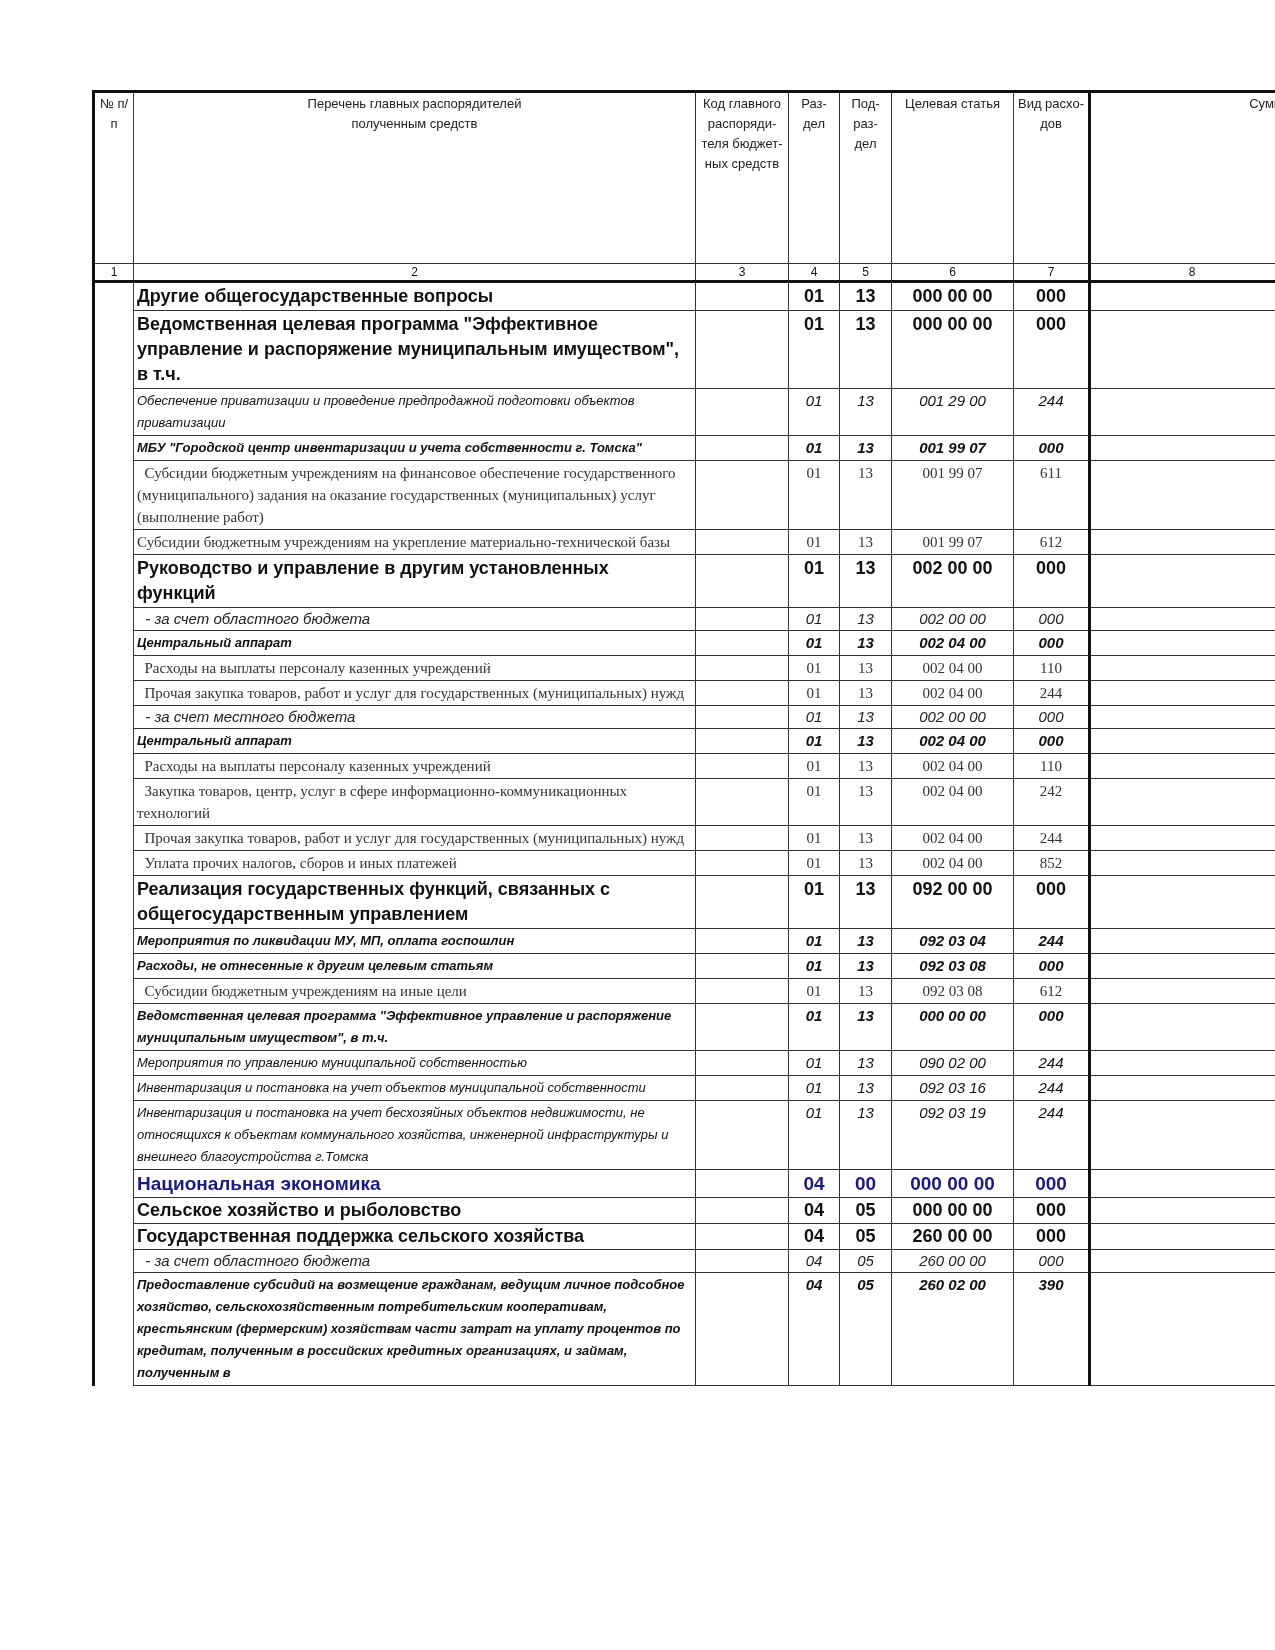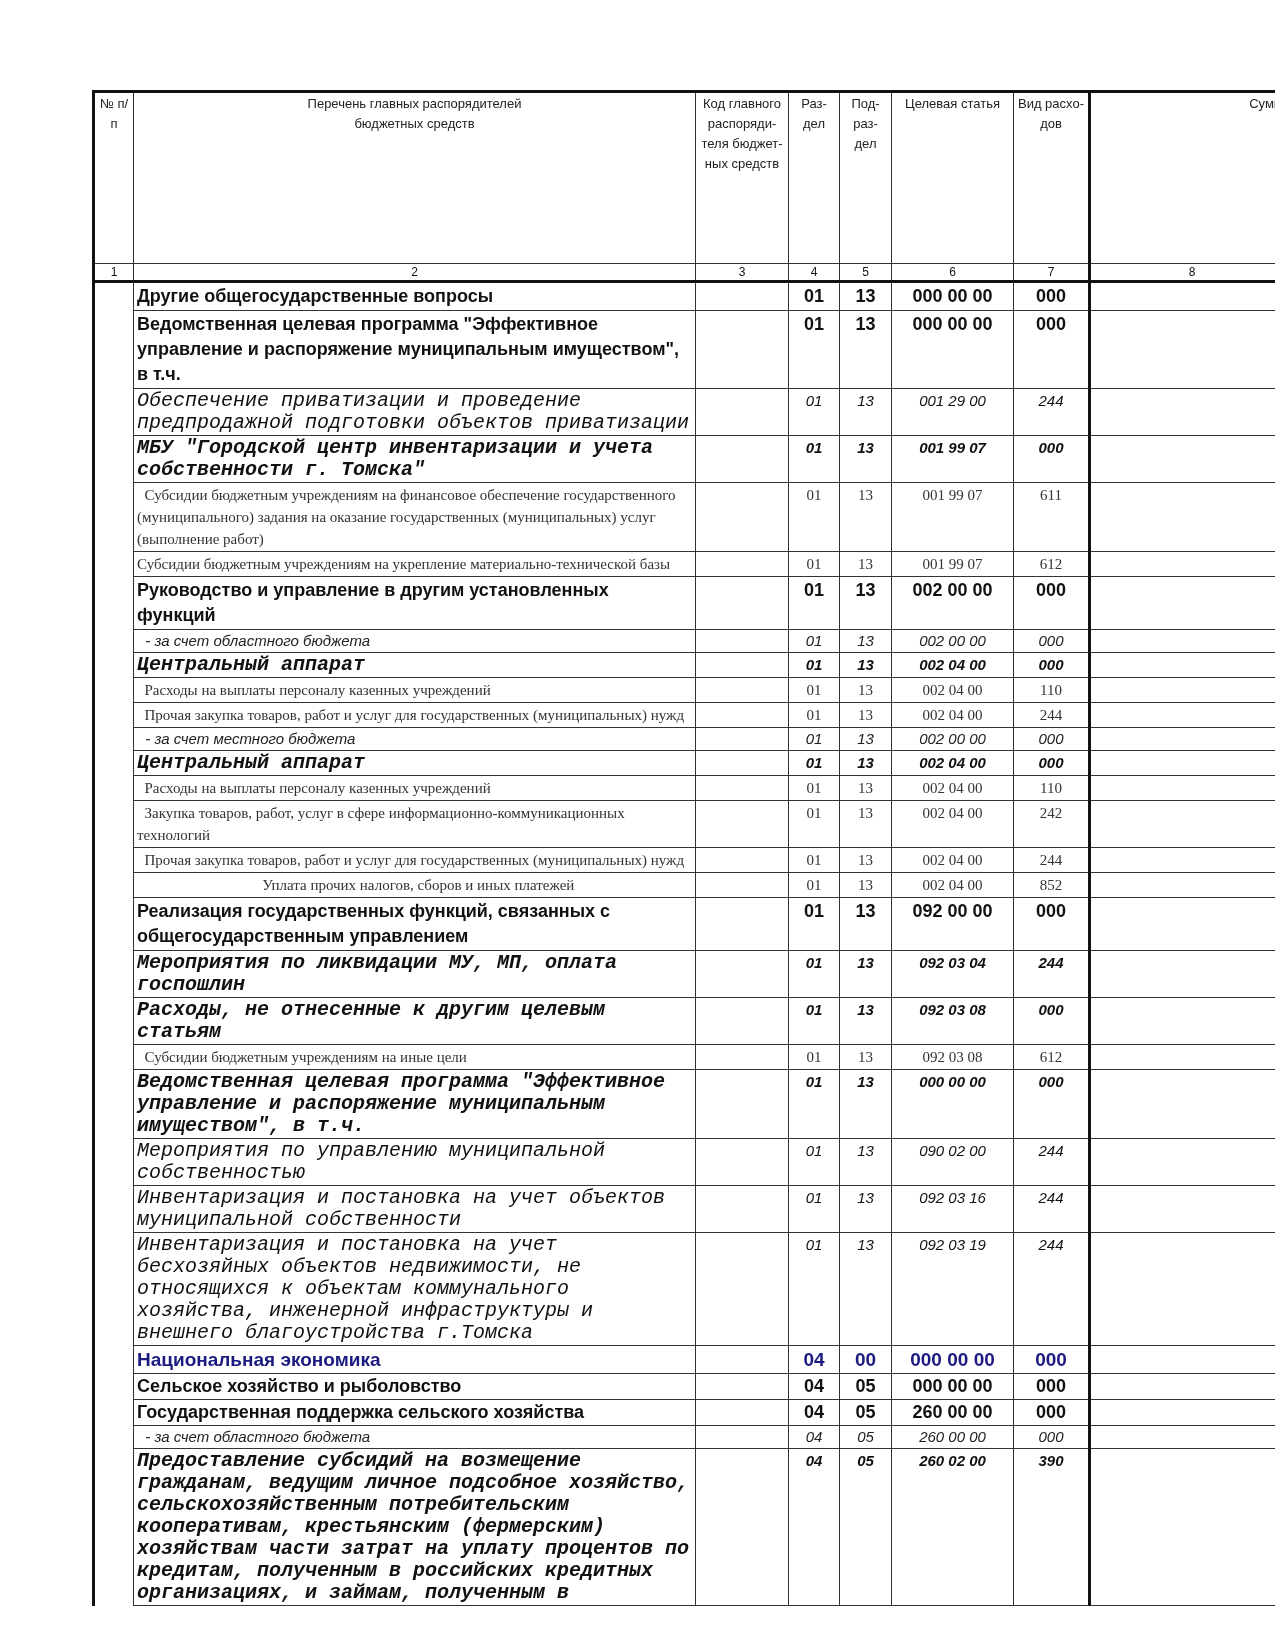--- a/index.html
+++ b/index.html
@@ -38,21 +38,21 @@
   .thick-r { border-right: 3px solid #111 !important; }
 
   td.num { text-align: center; white-space: nowrap; }
   td.name { text-align: left; }
 
   
   tr.h1 td { font-weight: bold; font-size: 18px; line-height: 25px; }
   tr.h1 td.name { text-decoration: none; }
   tr.bi td { font-weight: bold; font-style: italic; font-size: 15px; line-height: 22px; }
   tr.it td { font-style: italic; font-size: 15px; line-height: 22px; }
-  tr.it td.name, tr.bi td.name { font-size: 20px; font-family: Liberation Mono, monospace; }
+  tr.it td.name, tr.bi td.name { font-size: 13px; }
   tr.serif td { font-family: "Liberation Serif", serif; font-size: 15px; line-height: 22px; color: #333; }
   tr.serif td.num { font-size: 15px; }
   tr.sub td { font-style: italic; font-size: 15px; line-height: 20px; color: #222; }
   tr.blue td { font-weight: bold; font-size: 19px; line-height: 25px; color: #1a1a80; }
   tr.h2 td { font-weight: bold; font-size: 18px; line-height: 23px; }
   td.first { border-bottom: none !important; border-top: none !important; }
   td.sum { text-align: right; }
 </style>
 </head>
 <body>
@@ -67,21 +67,21 @@
       <col class="c5">
         <col class="c6">
         <col class="c7">
         <col class="c8">
     </colgroup>
     <thead>
       <tr class="head">
         <th class="thick-l">№ п/п</th>
         <th>
           <div>Перечень главных распорядителей</div>
-          <div>бюджетных средств</div>
+          <div>полученным средств</div>
         </th>
         <th>Код главного распоряди-теля бюджет-ных средств</th>
         <th>Раз-дел</th>
         <th>Под-раз-дел</th>
         <th>Целевая статья</th>
         <th class="thick-r">Вид расхо-дов</th>
         <th style="text-align:right;">Сумма</th>
       </tr>
       <tr class="nums">
         <td class="thick-l">1</td>
@@ -230,41 +230,41 @@
           <td class="name" style="white-space: pre-wrap;">  Расходы на выплаты персоналу казенных учреждений</td>
           <td class="num"></td>
           <td class="num">01</td>
           <td class="num">13</td>
           <td class="num">002 04 00</td>
           <td class="num thick-r">110</td>
           <td class="sum"></td>
         </tr>
         <tr class="serif">
           <td class="first thick-l"></td>
-          <td class="name" style="white-space: pre-wrap;">  Закупка товаров, работ, услуг в сфере информационно-коммуникационных технологий</td>
+          <td class="name" style="white-space: pre-wrap;">  Закупка товаров, центр, услуг в сфере информационно-коммуникационных технологий</td>
           <td class="num"></td>
           <td class="num">01</td>
           <td class="num">13</td>
           <td class="num">002 04 00</td>
           <td class="num thick-r">242</td>
           <td class="sum"></td>
         </tr>
         <tr class="serif">
           <td class="first thick-l"></td>
           <td class="name" style="white-space: pre-wrap;">  Прочая закупка товаров, работ и услуг для государственных (муниципальных) нужд</td>
           <td class="num"></td>
           <td class="num">01</td>
           <td class="num">13</td>
           <td class="num">002 04 00</td>
           <td class="num thick-r">244</td>
           <td class="sum"></td>
         </tr>
         <tr class="serif">
           <td class="first thick-l"></td>
-          <td class="name" style="white-space: pre-wrap; text-align: center;">  Уплата прочих налогов, сборов и иных платежей</td>
+          <td class="name" style="white-space: pre-wrap;">  Уплата прочих налогов, сборов и иных платежей</td>
           <td class="num"></td>
           <td class="num">01</td>
           <td class="num">13</td>
           <td class="num">002 04 00</td>
           <td class="num thick-r">852</td>
           <td class="sum"></td>
         </tr>
         <tr class="h1">
           <td class="first thick-l"></td>
           <td class="name" style="white-space: pre-wrap;">Реализация государственных функций, связанных с общегосударственным управлением</td>

